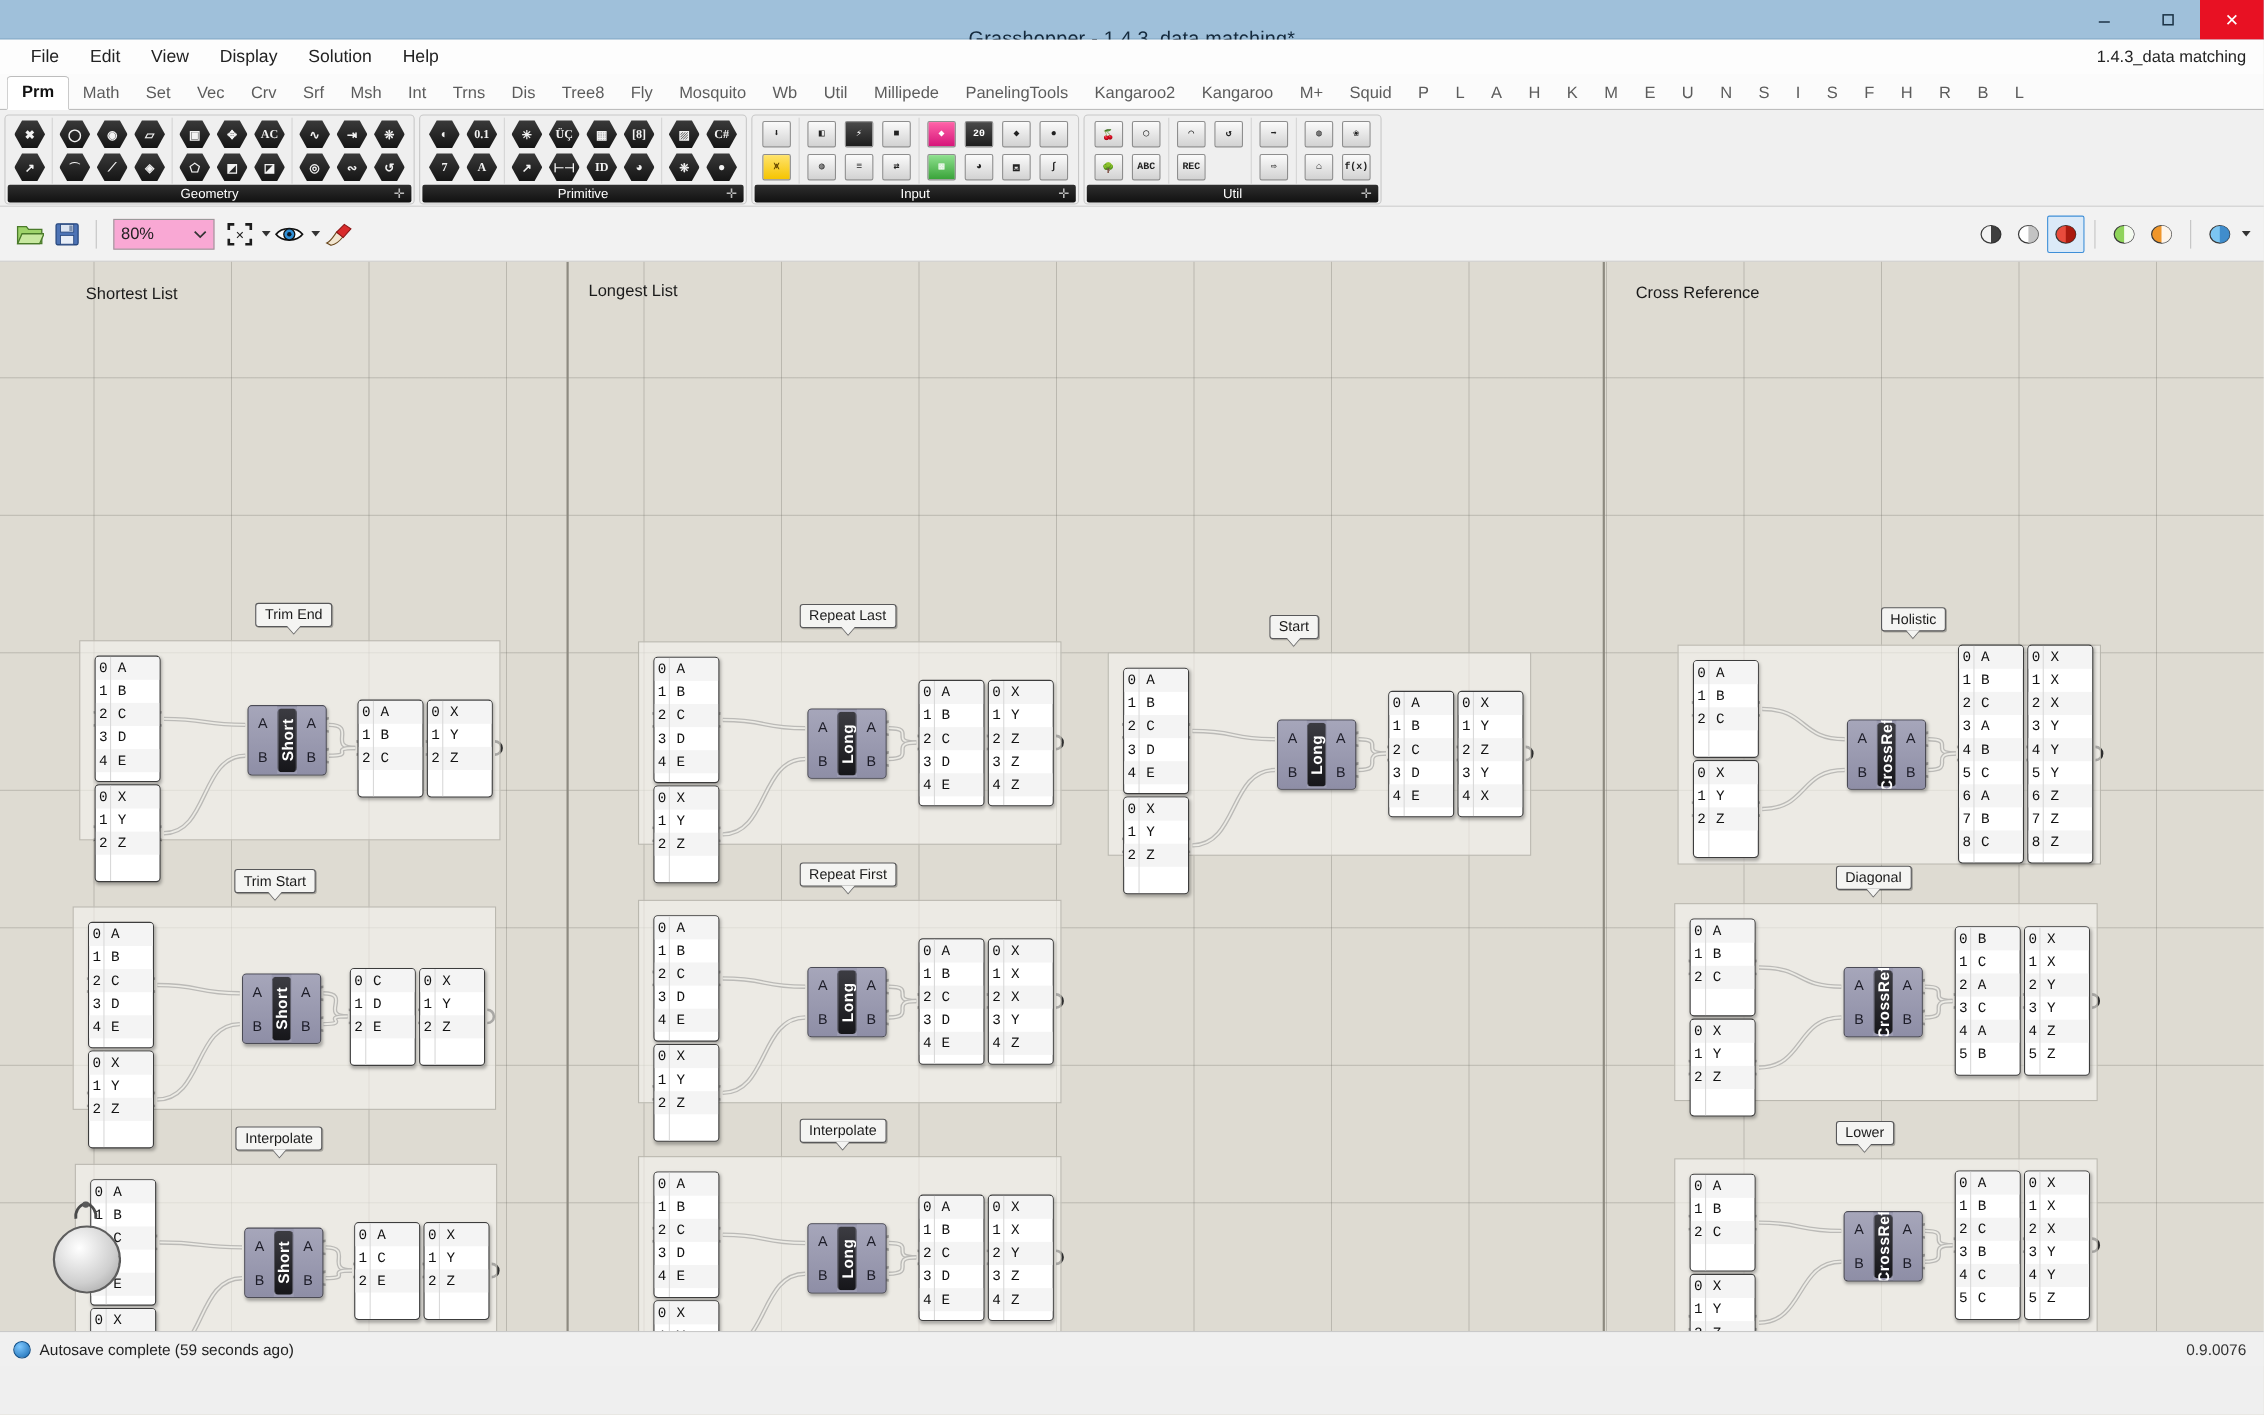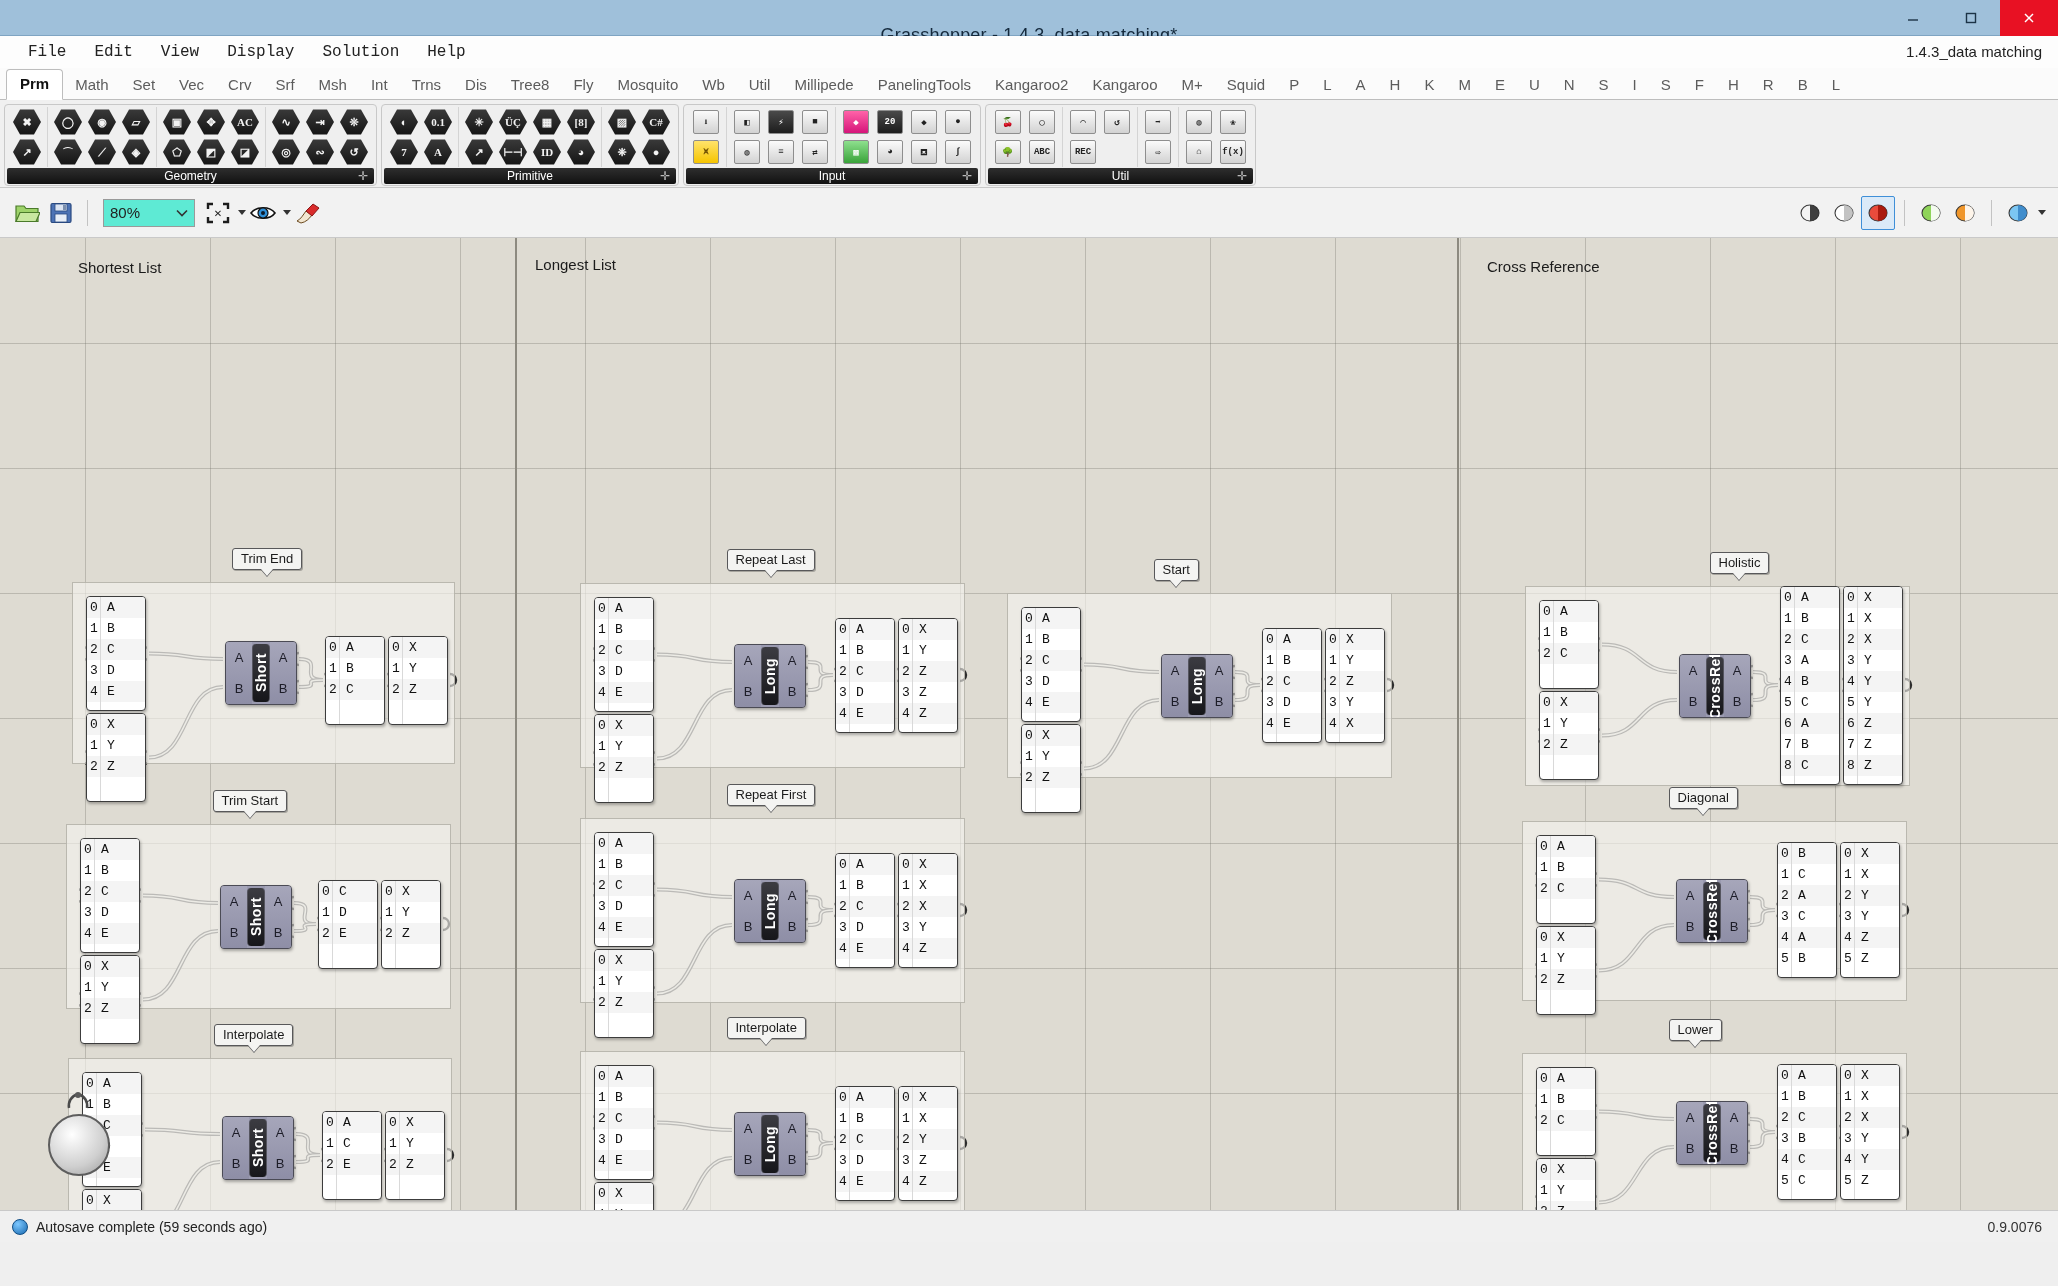--- a/index.html
+++ b/index.html
@@ -22,21 +22,21 @@
   .winbtn{ width:58px; height:36px; display:flex; align-items:center; justify-content:center;
            color:#1c3346; font-size:15px;}
   .winbtn.close{ background:#e81123; color:#fff; font-size:19px;}
   .winbtn svg{ display:block; }
 
   
   .menubar{
     height:32px; background:#fdfdfd; display:flex; align-items:center;
     padding-left:14px; position:relative;
   }
-  .menu-item{ font-size:16px; color:#222; padding:3px 14px;font-family:Liberation Mono, monospace; }
+  .menu-item{ font-size:16px; color:#222; padding:3px 14px; }
   .doc-label{ position:absolute; right:16px; top:7px; font-size:15px; color:#222;}
 
   
   .tabstrip{
     height:32px; background:#fbfbfb; display:flex; align-items:flex-end;
     border-bottom:1px solid #bdbdbd; padding-left:6px;
   }
   .tab{
     font-size:15px; color:#5c5c5c; padding:5px 11px 6px 11px; white-space:nowrap;
     border:1px solid transparent; border-bottom:none;text-align:right;
@@ -95,21 +95,21 @@
   .sq.green{ background:linear-gradient(#8ee08e,#39a339); color:#fff;}
 
   
   .c-toolbar{
     height:50px; background:#f2f2f2; border-bottom:1px solid #c9c9c9;
     display:flex; align-items:center; padding:0 10px; position:relative;
   }
   .tb-sep{ width:1px; height:26px; background:#c3c3c3; margin:0 9px;}
   .tb-icon{ width:34px; height:34px; display:flex; align-items:center; justify-content:center;}
   .zoomsel{
-    width:92px; height:28px; border:1px solid #9a9a9a; background:#5eead4;
+    width:92px; height:28px; border:1px solid #9a9a9a; background:#f9a8d4;
     display:flex; align-items:center; justify-content:space-between;
     padding:0 6px; font-size:15px; color:#222; margin:0 6px;
   }
   .tb-right{ position:absolute; right:12px; display:flex; align-items:center;}
   .tb-icon.selected{ border:1px solid #3f8fd8; background:#dbeaf8; border-radius:2px;}
   .caret{ width:0;height:0;border-left:4px solid transparent;border-right:4px solid transparent;
           border-top:5px solid #333; margin-left:3px;}
 
   
   .canvas{

